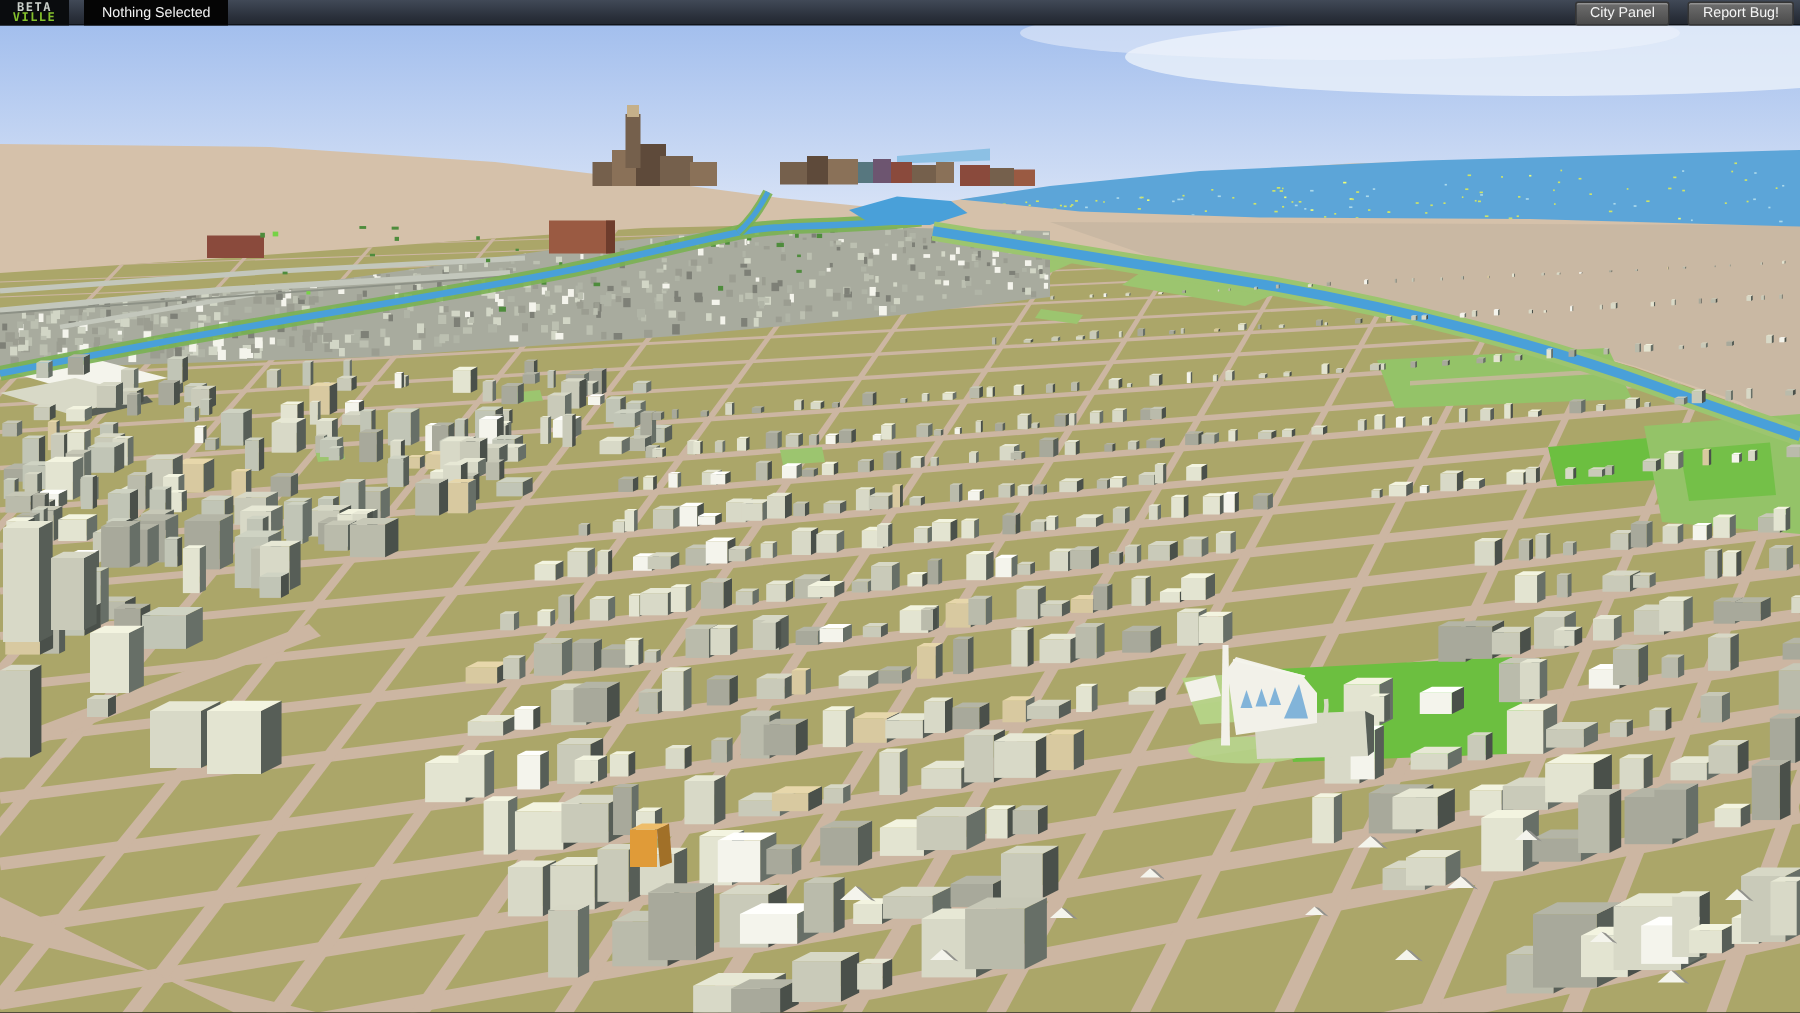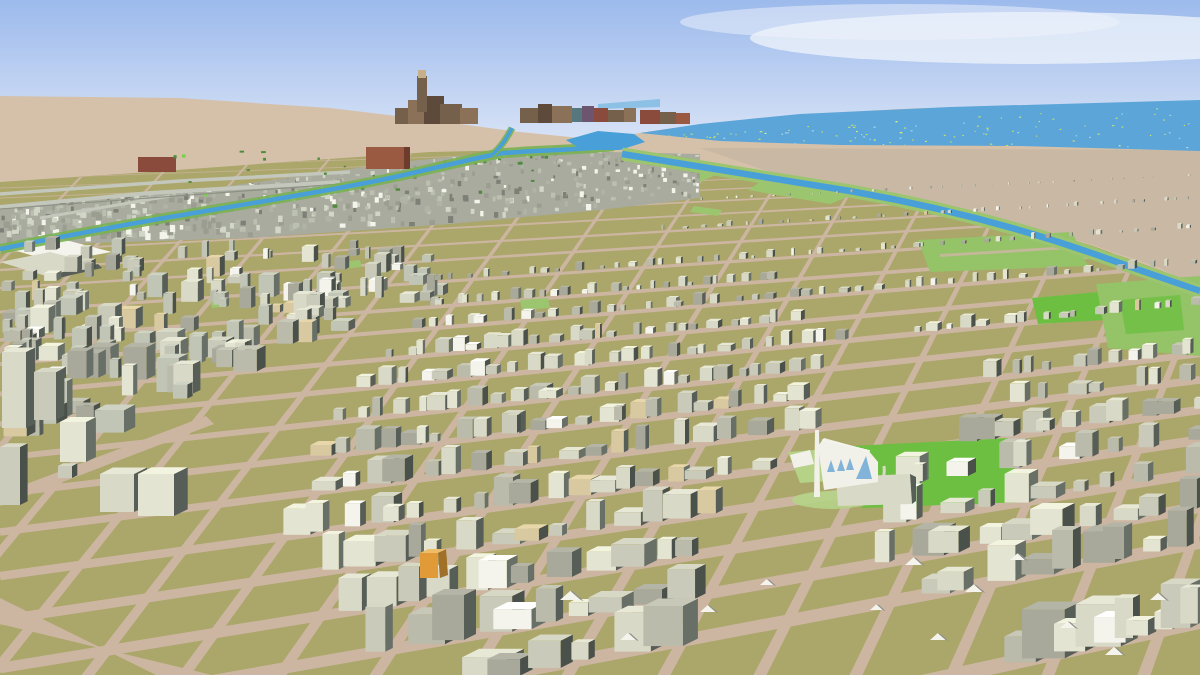--- a/index.html
+++ b/index.html
@@ -2858,13 +2858,24 @@
           <polygon points="760,585 766.7620606736746,578.9141453936929 773.5241213473491,585" fill="#f4f4ec"></polygon>
           <polygon points="773.5241213473491,585 766.7620606736746,578.9141453936929 769.7620606736746,579.9141453936929 776.5241213473491,586" fill="#92928e"></polygon>
           <polygon points="1010,560 1017.5308623756282,553.2222238619346 1025.0617247512564,560" fill="#f4f4ec"></polygon>
           <polygon points="1025.0617247512564,560 1017.5308623756282,553.2222238619346 1020.5308623756282,554.2222238619346 1028.0617247512564,561" fill="#92928e"></polygon>
           <polygon points="905,565 913.6038748428691,557.2565126414178 922.2077496857382,565" fill="#f4f4ec"></polygon>
           <polygon points="922.2077496857382,565 913.6038748428691,557.2565126414178 916.6038748428691,558.2565126414178 925.2077496857382,566" fill="#92928e"></polygon>
         </g>
     </g>
   </svg>
 
+  <div id="toolbar">
+    <div id="logo">
+      <span class="l1">BETA</span>
+      <span class="l2">VILLE</span>
+    </div>
+    <div id="selbox">Nothing Selected</div>
+    <div id="tb-buttons">
+      <div class="tb-btn">City Panel</div>
+      <div class="tb-btn">Report Bug!</div>
+    </div>
+  </div>
 </div>
 
 </body></html>

